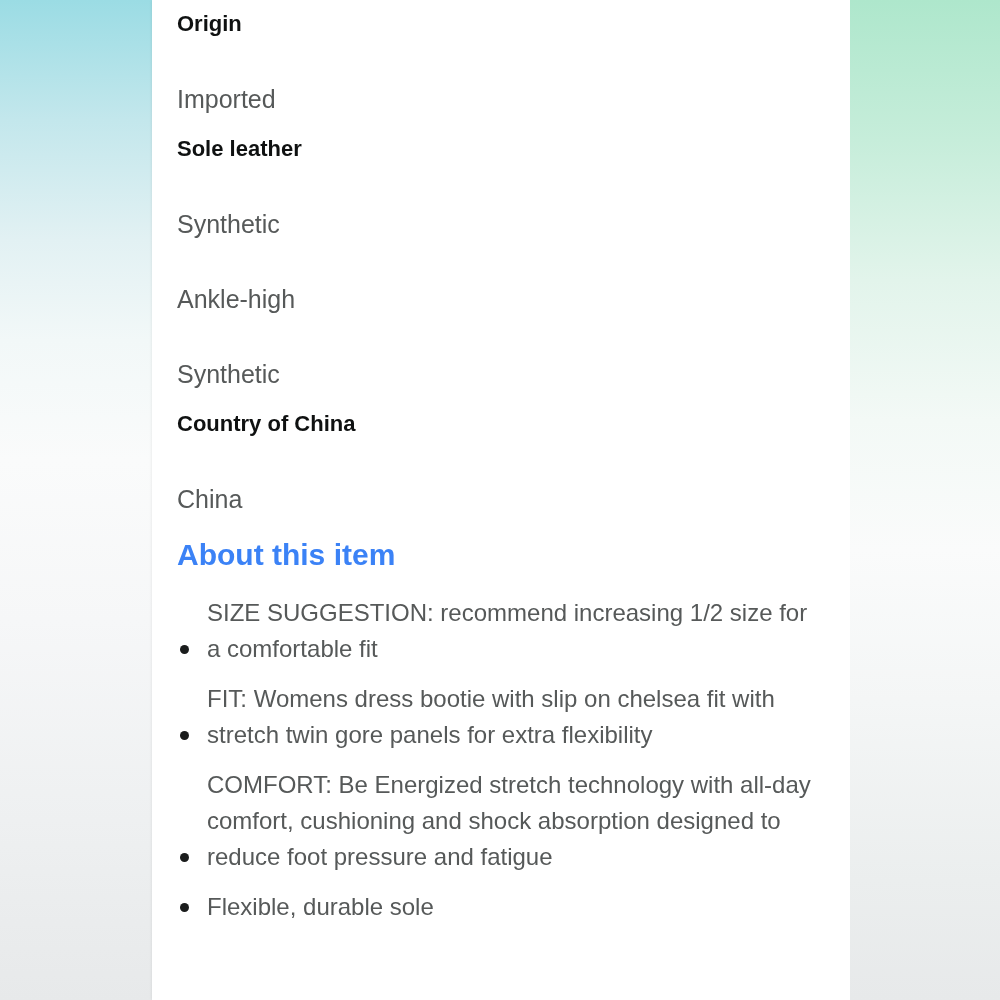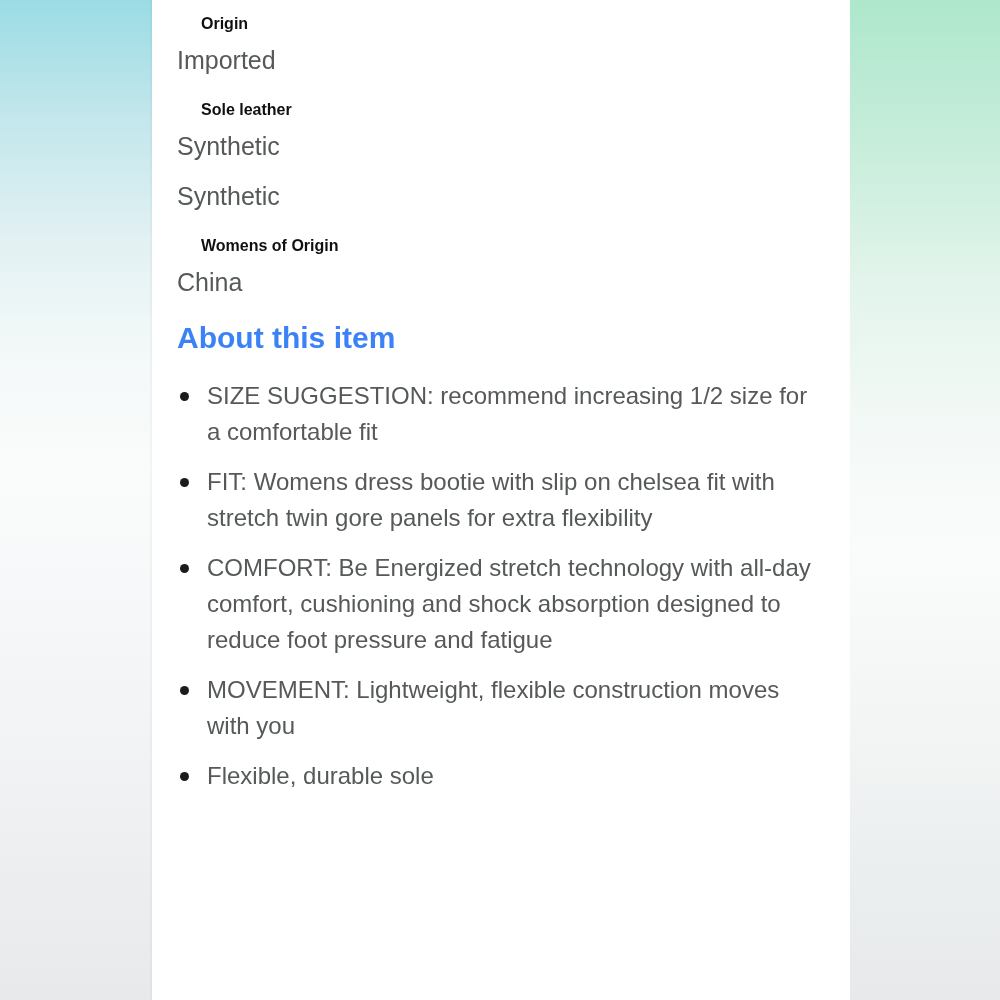--- a/index.html
+++ b/index.html
@@ -44,47 +44,47 @@
   .panel {
     flex: 0 0 698px;
     box-sizing: border-box;
     background: #ffffff;
     box-shadow: 0 0 3px rgba(15,17,17,0.10);
     padding: 6px 25px 0 25px;
     overflow: hidden;
   }
   .spec-row { margin: 0 0 14px 0; }
   .spec-label {
-    font-size: 16px;
+    font-size: 22px;
     line-height: 36px;
     font-weight: 700;
     color: #0f1111;
-    margin-left: 24px;
   }
   .spec-value {
     font-size: 25px;
     line-height: 36px;
     font-weight: 400;
     color: #565959;
+    margin-top: 39px;
   }
   .about-heading {
     margin: 16px 0 0 0;
     font-size: 30px;
     line-height: 44px;
     font-weight: 700;
     color: #3b82f6;
   }
   .about-list {
     list-style: none;
     margin: 18px 0 0 0;
     padding: 0;
   }
   .about-item {
     display: flex;
-    align-items: flex-start;
+    align-items: flex-end;
     margin: 0 0 14px 0;
   }
   .bullet {
     flex: 0 0 30px;
     position: relative;
     height: 36px;
   }
   .bullet::after {
     content: "";
     position: absolute;
@@ -117,28 +117,29 @@
     <div class="spec-label">Origin</div>
     <div class="spec-value">Imported</div>
   </div>
 
   <div class="spec-row">
     <div class="spec-label">Sole leather</div>
     <div class="spec-value">Synthetic</div>
   </div>
 
   <div class="spec-row">
+    <div class="spec-value">Ankle-high</div>
   </div>
 
   <div class="spec-row">
     <div class="spec-value">Synthetic</div>
   </div>
 
   <div class="spec-row">
-    <div class="spec-label">Womens of Origin</div>
+    <div class="spec-label">Country of China</div>
     <div class="spec-value">China</div>
   </div>
 </div>
 
     <h2 class="about-heading">About this item</h2>
 
     <ul class="about-list" id="about-list">
   <li class="about-item">
     <span class="bullet"></span>
     <span class="bullet-text">SIZE SUGGESTION: recommend increasing 1/2 size for a comfortable fit</span>
@@ -148,24 +149,20 @@
   <li class="about-item">
     <span class="bullet"></span>
     <span class="bullet-text">FIT: Womens dress bootie with slip on chelsea fit with stretch twin gore panels for extra flexibility</span>
   </li>
 
   <li class="about-item">
     <span class="bullet"></span>
     <span class="bullet-text">COMFORT: Be Energized stretch technology with all-day comfort, cushioning and shock absorption designed to reduce foot pressure and fatigue</span>
   </li>
 
-  <li class="about-item">
-    <span class="bullet"></span>
-    <span class="bullet-text">MOVEMENT: Lightweight, flexible construction moves with you</span>
-  </li>
 
   <li class="about-item">
     <span class="bullet"></span>
     <span class="bullet-text">Flexible, durable sole</span>
   </li>
 </ul>
 
   </div>
 
   <div class="bg-right"></div>

